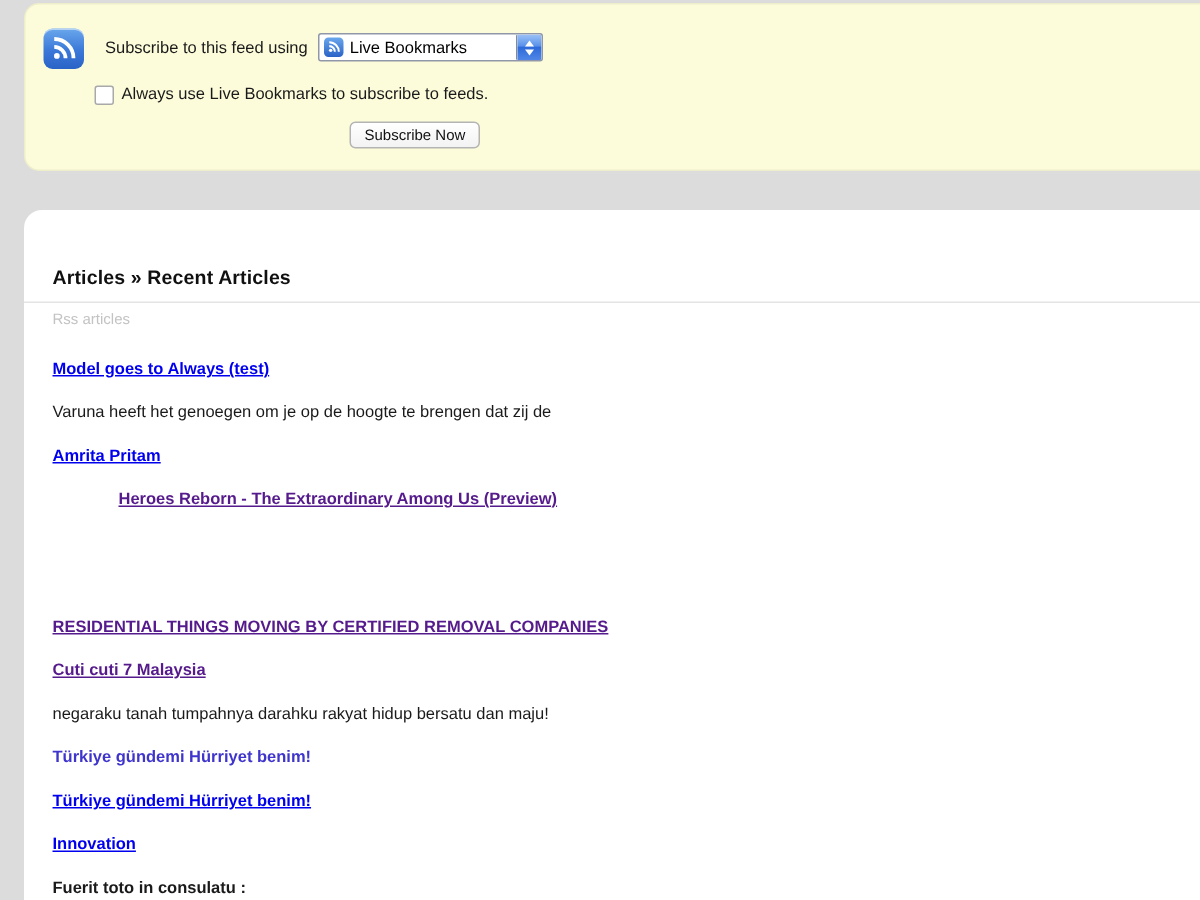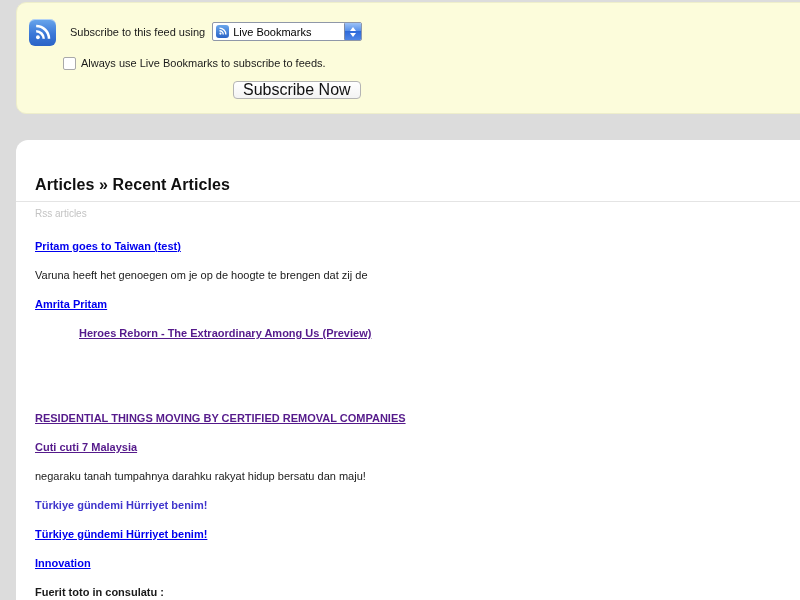--- a/index.html
+++ b/index.html
@@ -52,32 +52,32 @@
   }
   .checkbox{
     width:11px;height:11px;background:#fff;border:1px solid #a9a9a9;
     border-radius:2px;margin-right:5px;flex:0 0 11px;
   }
   .checkbox-label{font-size:11px;color:#1a1a1a;}
   .subscribe-btn{
     position:absolute;left:216px;top:78px;height:18px;padding:0 9px;
     background:linear-gradient(180deg,#ffffff,#f3f3f3);
     border:1px solid #b4b4b4;border-radius:4px;
-    font-size:16px;color:#111;font-family:inherit;
+    font-size:10px;color:#111;font-family:inherit;
     display:flex;align-items:center;cursor:default;
   }
   
   .card{
     position:absolute;left:16px;top:140px;right:-14px;bottom:-12px;
     background:#ffffff;border-top-left-radius:12px;
   }
   .feed-header{
     padding:36px 0 7px 19px;border-bottom:1px solid #e4e4e4;
   }
-  .feed-title{font-size:16px;font-weight:bold;color:#101010;letter-spacing:.1px;}
+  .feed-title{font-size:13px;font-weight:bold;color:#101010;letter-spacing:.1px;}
   .feed-subtitle{
     padding:6px 0 0 19px;font-size:10px;color:#c3c3c3;
   }
   .entries{padding:21px 0 0 19px;}
   .entry{font-size:11px;line-height:13px;margin-bottom:16px;color:#1a1a1a;}
   .entry-link a{font-weight:bold;}
   .entry-spacer{height:40px;margin-bottom:16px;}
 </style>
 </head>
 <body>
@@ -116,21 +116,21 @@
 
   <button class="subscribe-btn">Subscribe Now</button>
 </div>
 
 <div class="card">
   <div class="feed-header">
     <span class="feed-title">Articles » Recent Articles</span>
   </div>
   <div class="feed-subtitle">Rss articles</div>
   <div class="entries">
-      <div class="entry entry-link"><a href="#" style="color: rgb(0, 0, 238); text-decoration: underline;">Pritam goes to Taiwan (test)</a></div>
+      <div class="entry entry-link"><a href="#" style="color: rgb(0, 0, 238); text-decoration: underline;">Model goes to Always (test)</a></div>
       <div class="entry entry-text">Varuna heeft het genoegen om je op de hoogte te brengen dat zij de</div>
       <div class="entry entry-link"><a href="#" style="color: rgb(0, 0, 238); ">Amrita Pritam</a></div>
       <div class="entry entry-link"><a href="#" style="color: rgb(85, 26, 139); text-decoration: underline; padding-left: 44px;">Heroes Reborn - The Extraordinary Among Us (Preview)</a></div>
       <div class="entry entry-spacer"></div>
       <div class="entry entry-link"><a href="#" style="color: rgb(85, 26, 139); text-decoration: underline;">RESIDENTIAL THINGS MOVING BY CERTIFIED REMOVAL COMPANIES</a></div>
       <div class="entry entry-link"><a href="#" style="color: rgb(85, 26, 139); text-decoration: underline;">Cuti cuti 7 Malaysia</a></div>
       <div class="entry entry-text">negaraku tanah tumpahnya darahku rakyat hidup bersatu dan maju!</div>
       <div class="entry entry-link"><a href="#" style="color: rgb(63, 53, 204); text-decoration: none;">Türkiye gündemi Hürriyet benim!</a></div>
       <div class="entry entry-link"><a href="#" style="color: rgb(0, 0, 238); text-decoration: underline;">Türkiye gündemi Hürriyet benim!</a></div>
       <div class="entry entry-link"><a href="#" style="color: rgb(0, 0, 238); text-decoration: underline;">Innovation</a></div>

